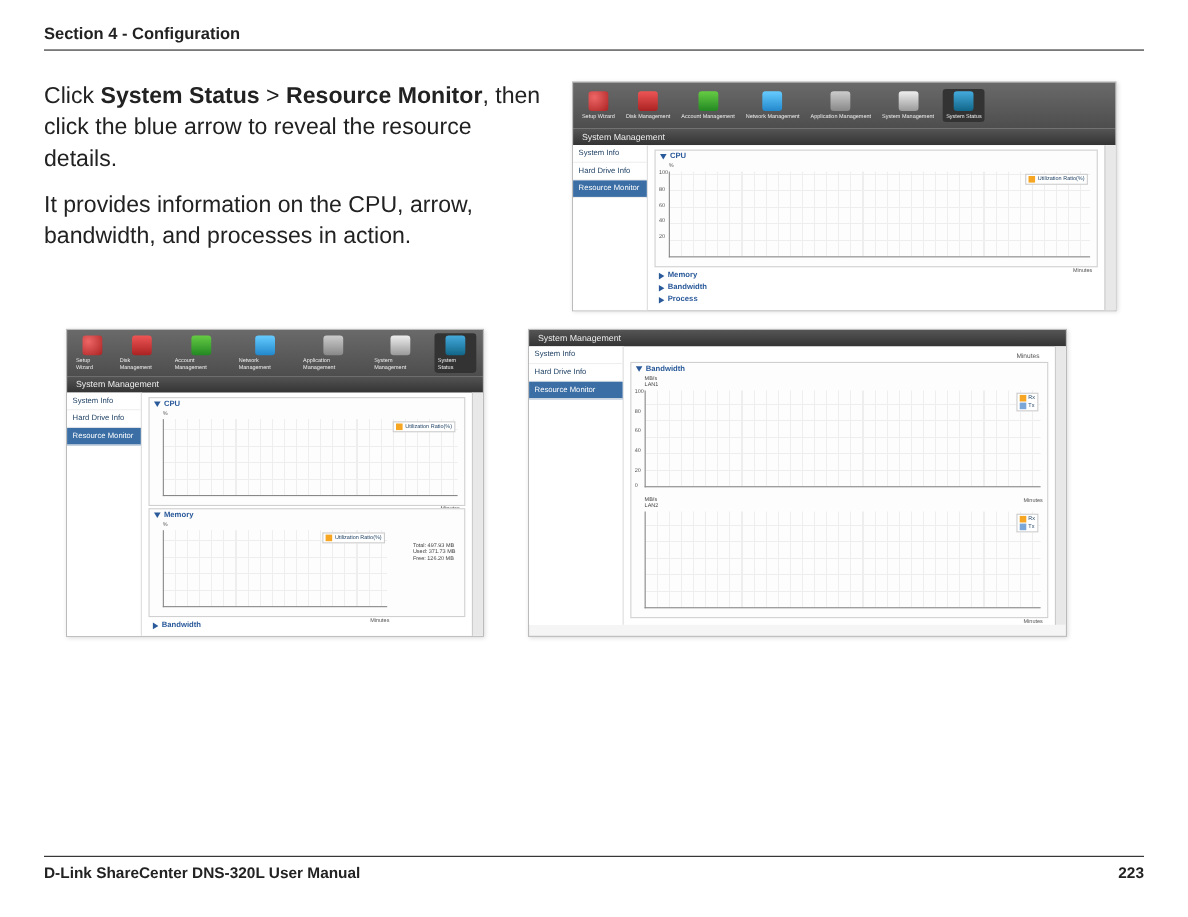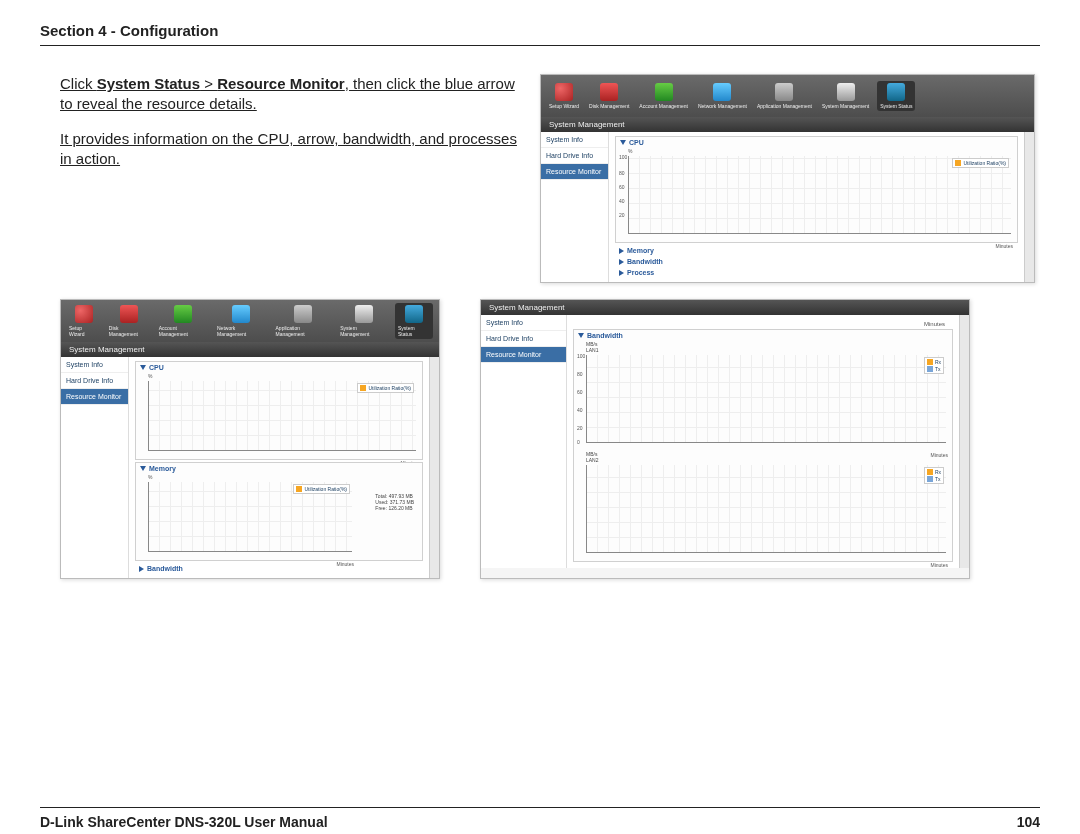--- a/index.html
+++ b/index.html
@@ -15,26 +15,24 @@
     padding: 22px 40px 0 40px;
   }
   .section-header {
     font-weight: 700;
     font-size: 15px;
     border-bottom: 1.5px solid #222;
     padding-bottom: 6px;
     margin-bottom: 28px;
   }
   .instr {
-    font-size: 15px;
+    font-size: 21px;
     line-height: 1.35;
     max-width: 460px;
-    margin-left: 20px;
     margin-bottom: 14px;
-    text-decoration: underline;
   }
   .instr b { font-weight: 700; }
   .row1 { display: flex; align-items: flex-start; }
   .row2 { display: flex; gap: 40px; margin-top: 16px; margin-left: 20px;}
   .shot {
     border: 1px solid #bbb;
     background: #f5f5f5;
     box-shadow: 1px 1px 4px rgba(0,0,0,0.15);
     flex-shrink: 0;
   }
@@ -84,21 +82,21 @@
   .shotB .chartM{height:70px;}
   .meminfo{position:absolute;right:8px;top:30px;font-size:5px;color:#444;line-height:1.2;}
   .shotC{width:490px;}
   .shotC .chart{height:88px;}
   .shotC .minutes-top{font-size:6px;color:#555;text-align:right;padding:2px 8px;}
   .sw-rx{background:#f6a623;}
   .sw-tx{background:#7aa6d8;}
   .chart-sub{font-size:5px;color:#444;padding-left:12px;}
   
   .footer {
-    position:absolute; bottom:4px; left:40px; right:40px;
+    position:absolute; bottom:33px; left:40px; right:40px;
     border-top:1.5px solid #222; padding-top:6px;
     display:flex; justify-content:space-between;
     font-weight:700; font-size:14px;
   }
 </style>
 </head>
 <body>
 
 <div class="page">
   <div class="section-header">Section 4 - Configuration</div>
@@ -322,14 +320,14 @@
           </div>
         </div>
         <div class="scrollbar"></div>
       </div>
     </div>
   </div>
 </div>
 
 <div class="footer">
   <span>D-Link ShareCenter DNS-320L User Manual</span>
-  <span>104</span>
+  <span>223</span>
 </div>
 
 </body></html>

